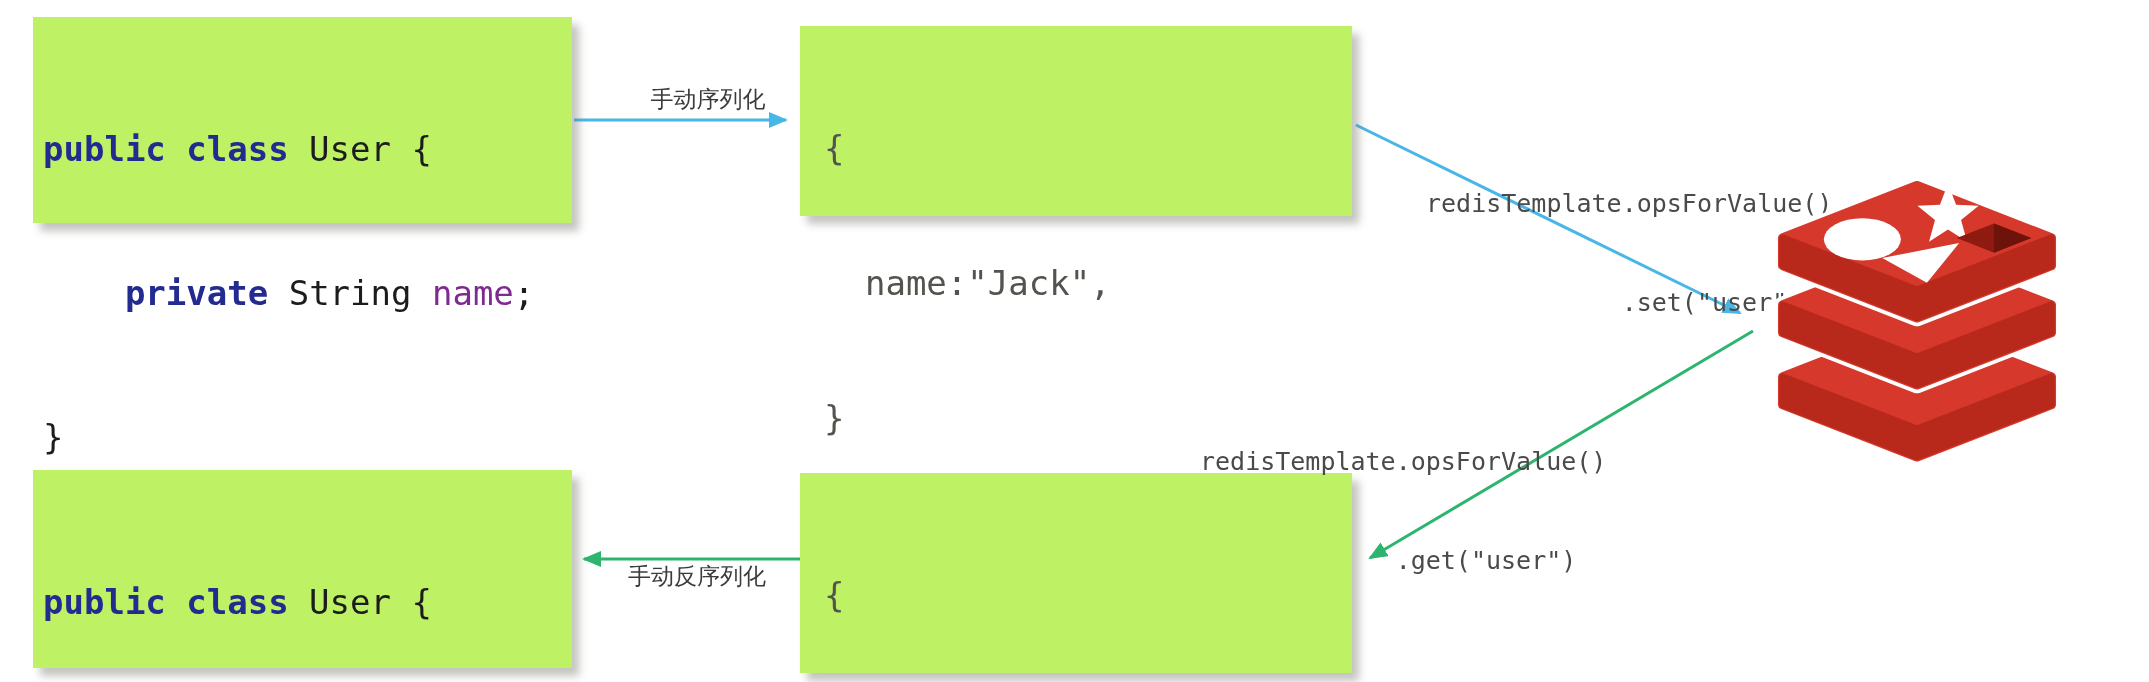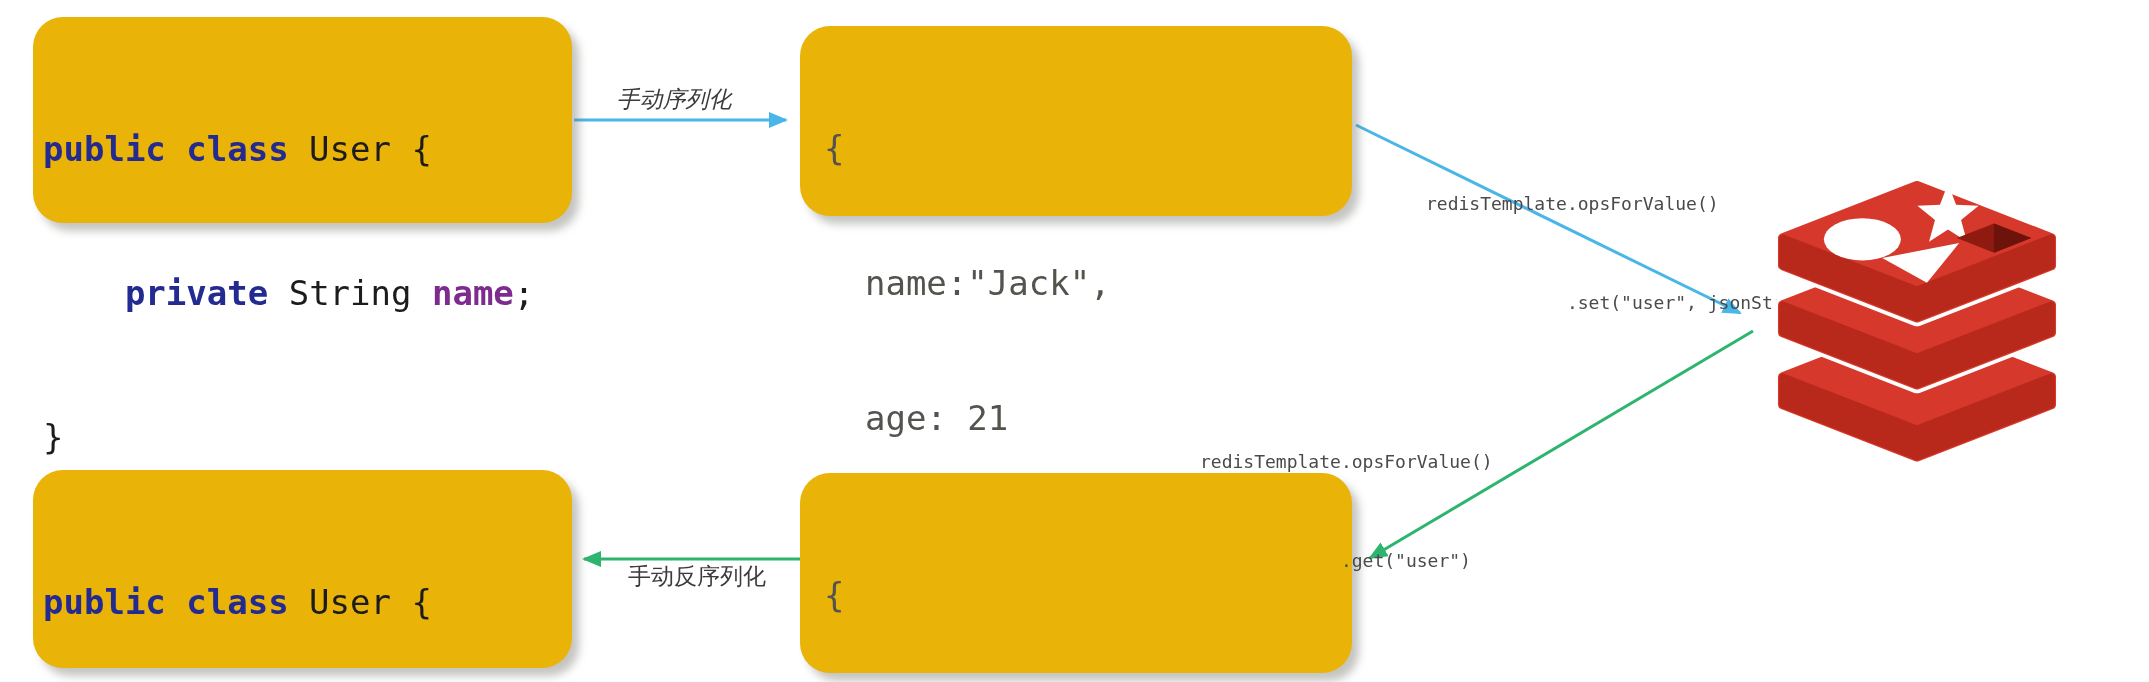--- a/index.html
+++ b/index.html
@@ -6,51 +6,50 @@
   html,body { background:#ffffff; }
   .canvas {
     position:relative;
     width:2149px; height:682px;
     background:#ffffff;
     overflow:hidden;
     font-family:"DejaVu Sans Mono","Liberation Mono",monospace;
   }
   .box {
     position:absolute;
-    background:#eab308;
+    background:#bef264;
     box-shadow:7px 8px 8px rgba(125,125,118,0.45);
-    border-radius:30px;
   }
   .code-box {
     font-size:34px;
     line-height:48px;
     padding:12px 0 0 10px;
     white-space:pre;
     color:#1c1c1e;
   }
   .code-box .kw    { color:#232a90; font-weight:bold; }
-  .code-box .field { color:#7e2b90; font-weight:bold; }
+  .code-box .field { color:#7e2b90; font-weight:normal; }
   .json-box {
     font-size:34px;
     line-height:45px;
     padding:10px 0 0 24px;
     white-space:pre;
     color:#54544e;
   }
   .cn-label {
     position:absolute;
     transform:translateX(-50%);
     font-family:"DejaVu Sans","Liberation Sans",sans-serif;
     font-size:23px;
     color:#3b3b3b;
     white-space:nowrap;
   }
   .call-label {
     position:absolute;
-    font-size:18px;
+    font-size:25px;
     line-height:33px;
     color:#4a4a4a;
     white-space:pre;
   }
   .arrow-layer { position:absolute; left:0; top:0; width:2149px; height:682px; }
   .redis-logo  { position:absolute; left:1750px; top:181px; width:334px; height:288px; }
 </style>
 </head>
 <body>
 
@@ -73,39 +72,38 @@
 
   <div class="box code-box" style="left:33px; top:17px; width:539px; height:206px;">
     <div><span class="kw">public class</span><span> User {</span></div>
     <div><span>    </span><span class="kw">private</span><span> String </span><span class="field">name</span><span>;</span></div>
     <div><span>}</span></div>
   </div>
 
   <div class="box json-box" style="left:800px; top:26px; width:552px; height:190px;">
     <div>{</div>
     <div>  name:"Jack",</div>
-    <div>  age: 21</div>
     <div>}</div>
   </div>
 
   <div class="box code-box" style="left:33px; top:470px; width:539px; height:198px;">
     <div><span class="kw">public class</span><span> User {</span></div>
     
     
     
   </div>
 
   <div class="box json-box" style="left:800px; top:473px; width:552px; height:200px;">
     <div>{</div>
     
     
     
   </div>
 
-  <div class="cn-label" style="left:674px; top:84px;font-style:italic;">手动序列化</div>
+  <div class="cn-label" style="left:708px; top:84px;">手动序列化</div>
 
   <div class="cn-label" style="left:697px; top:521px;margin-top:40px;">手动反序列化</div>
 
   <div class="call-label" style="left:1426px; top:121px;">
     <div>redisTemplate.opsForValue()</div>
     <div>             .set("user", jsonStr)</div>
   </div>
 
   <div class="call-label" style="left:1200px; top:379px;">
     <div>redisTemplate.opsForValue()</div>

